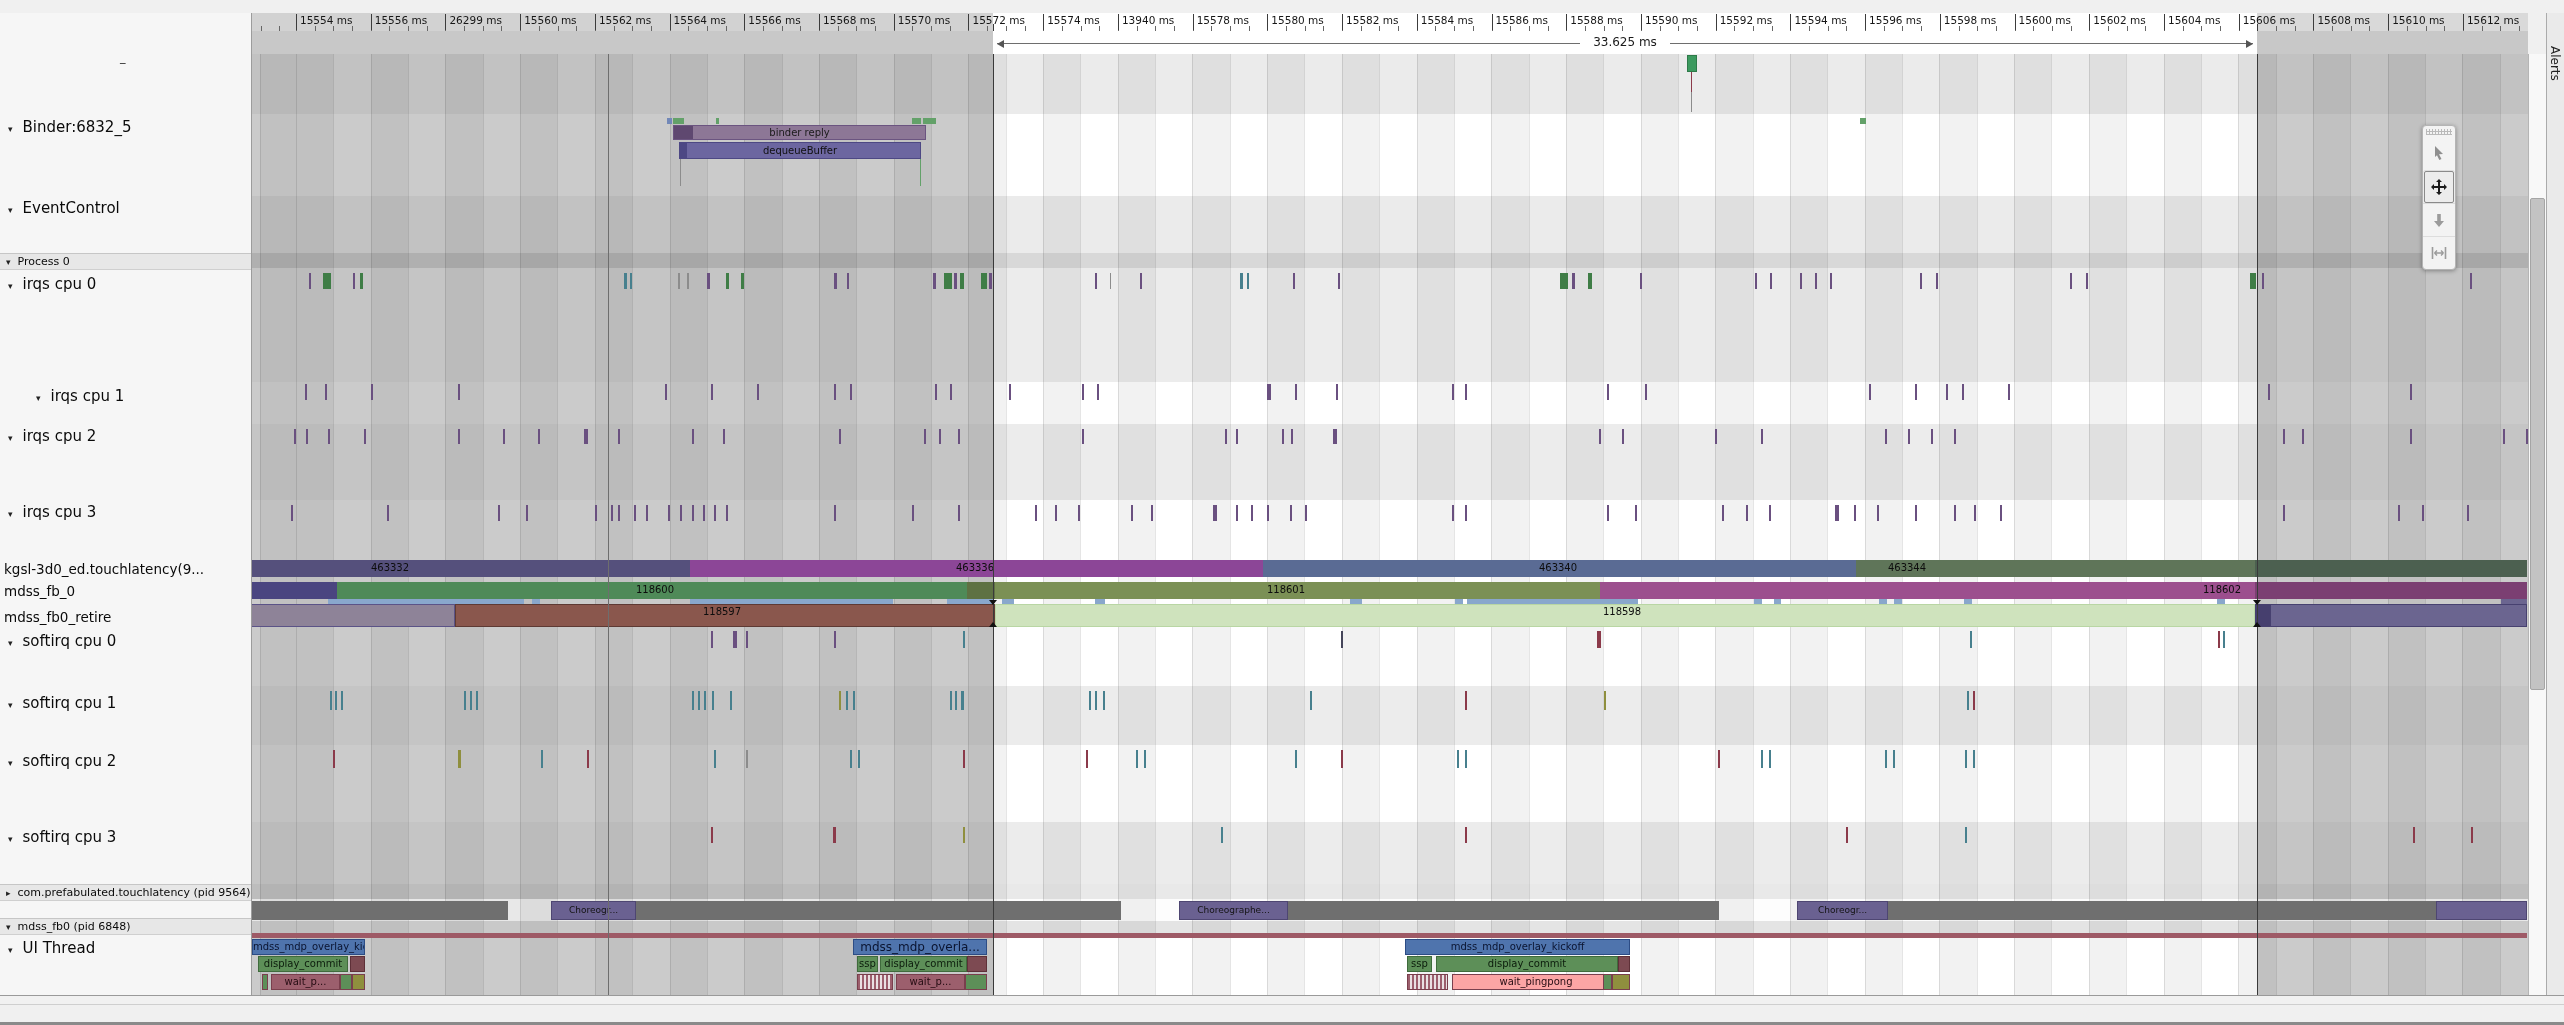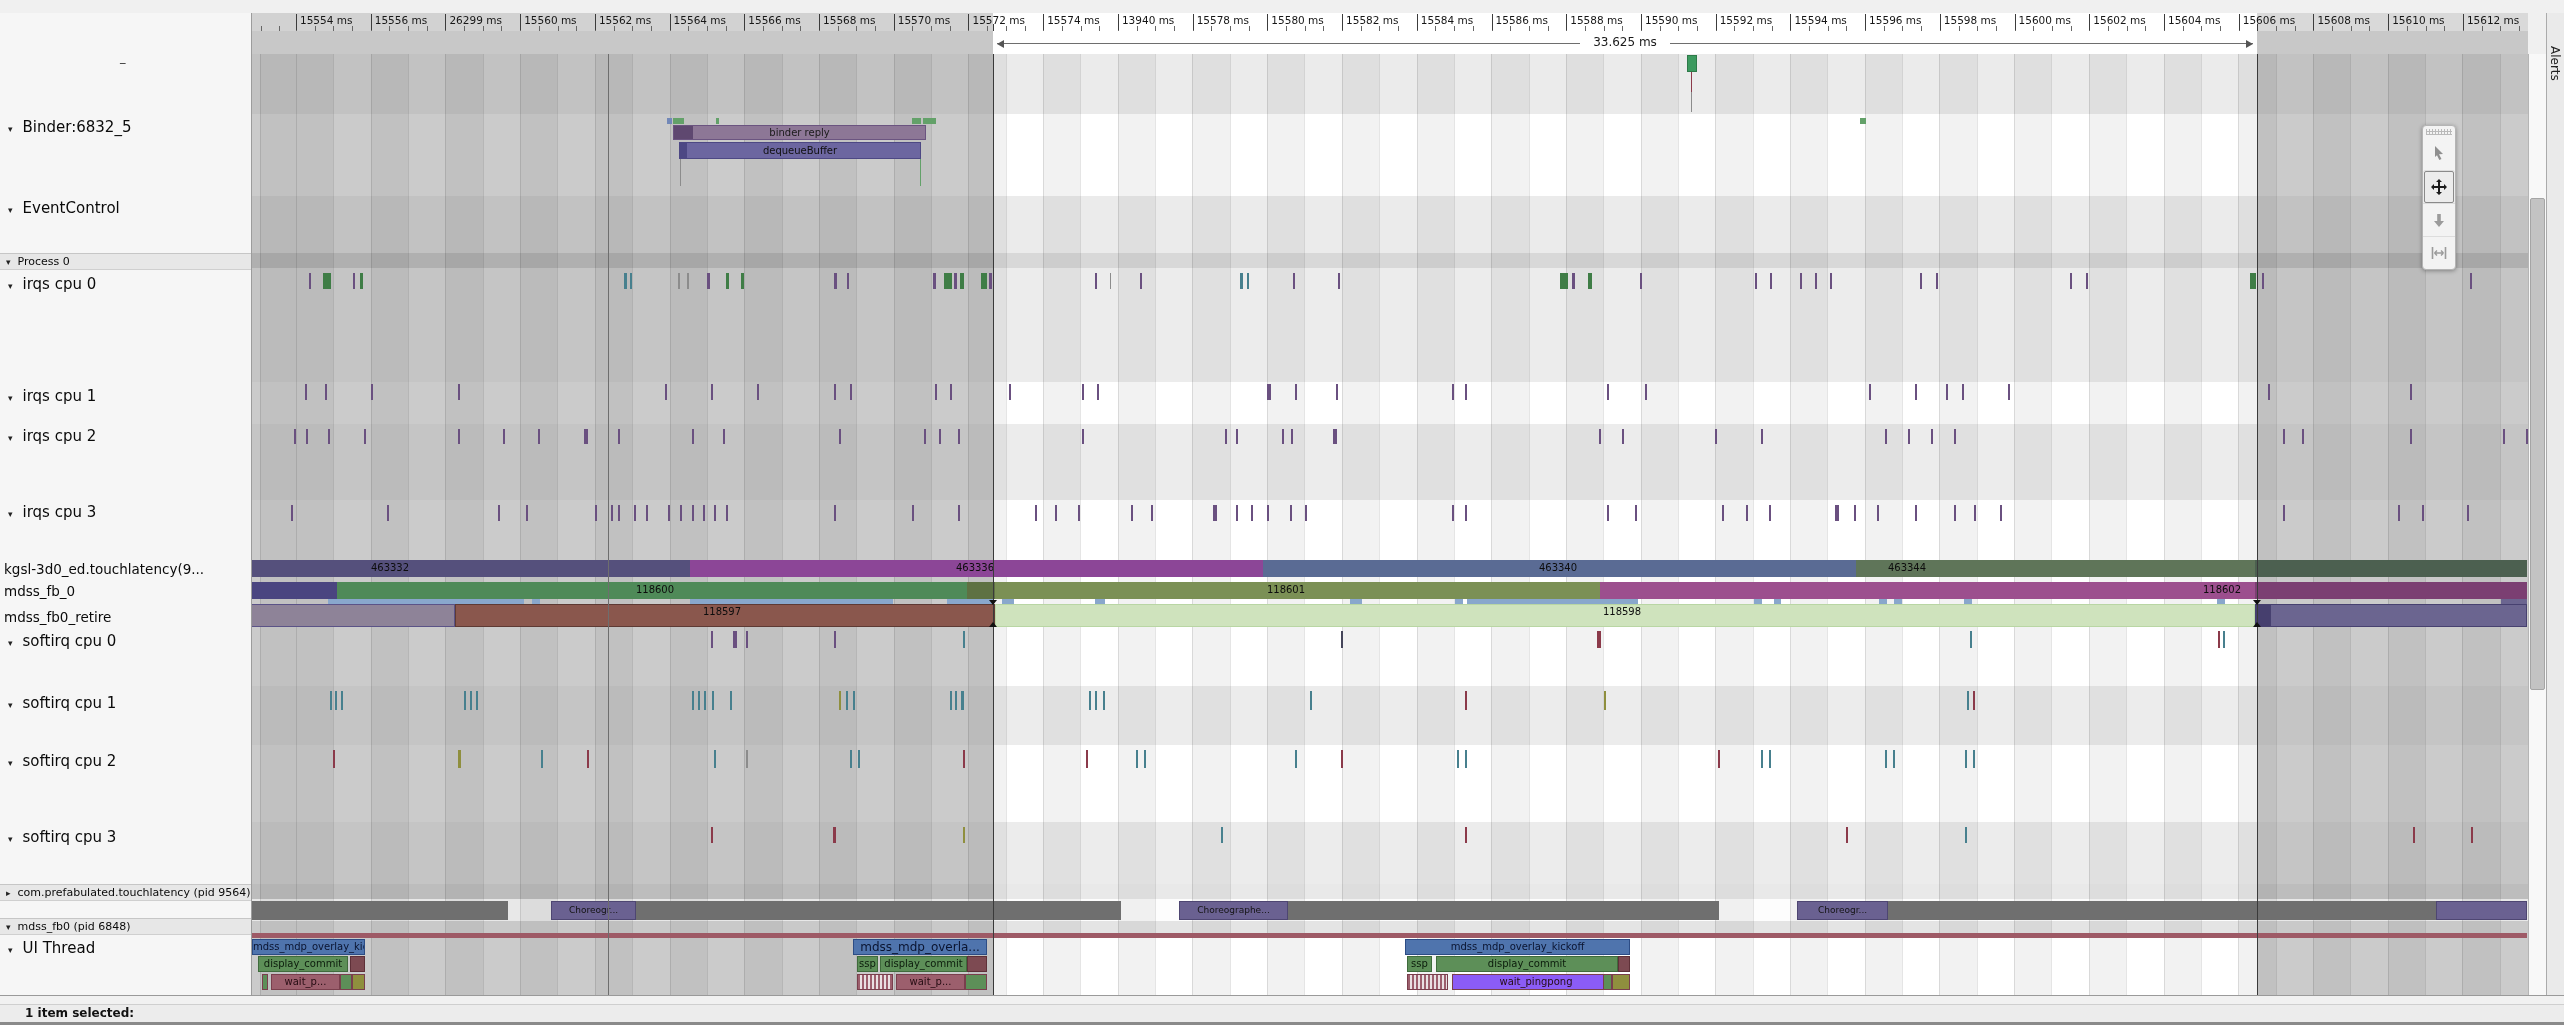--- a/index.html
+++ b/index.html
@@ -502,21 +502,21 @@
         <span class="barlbl" style="font-size: 10px; line-height: 14px; color: rgb(37, 12, 18);">wait_p...</span>
       </div>
       <div class="abs bar" style="left: 340px; top: 974px; width: 12px; height: 16px; background: rgb(93, 143, 88); border: 1px solid rgb(122, 63, 77);"></div>
       <div class="abs bar" style="left: 352px; top: 974px; width: 13px; height: 16px; background: rgb(143, 143, 62); border: 1px solid rgb(122, 63, 77);"></div>
       <div class="abs bar striped" style="left: 857px; top: 974px; width: 36px; height: 16px; border: 1px solid rgb(122, 63, 77);"></div>
       <div class="abs bar" style="left: 896px; top: 974px; width: 69px; height: 16px; background: rgb(156, 95, 109); border: 1px solid rgb(122, 63, 77);">
         <span class="barlbl" style="font-size: 10px; line-height: 14px; color: rgb(37, 12, 18);">wait_p...</span>
       </div>
       <div class="abs bar" style="left: 965px; top: 974px; width: 22px; height: 16px; background: rgb(93, 143, 88); border: 1px solid rgb(122, 63, 77);"></div>
       <div class="abs bar striped" style="left: 1407px; top: 974px; width: 41px; height: 16px; border: 1px solid rgb(122, 63, 77);"></div>
-      <div class="abs bar" style="left: 1452px; top: 974px; width: 168px; height: 16px; background: #8b5cf6; border: 1px solid rgb(122, 63, 77);">
+      <div class="abs bar" style="left: 1452px; top: 974px; width: 168px; height: 16px; background: #fca5a5; border: 1px solid rgb(122, 63, 77);">
         <span class="barlbl" style="font-size: 10px; line-height: 14px; color: rgb(37, 12, 18);">wait_pingpong</span>
       </div>
       <div class="abs bar" style="left: 1603px; top: 974px; width: 9px; height: 16px; background: rgb(93, 143, 88); border: 1px solid rgb(122, 63, 77);"></div>
       <div class="abs bar" style="left: 1612px; top: 974px; width: 18px; height: 16px; background: rgb(143, 143, 62); border: 1px solid rgb(122, 63, 77);"></div>
       <div class="abs selline" style="left: 993px; top: 24px; height: 971px;"></div>
       <div class="abs selline" style="left: 2257px; top: 24px; height: 971px;"></div>
       <div class="abs" style="left: 608px; top: 31px; width: 1px; height: 964px; background: rgb(110, 110, 110);"></div>
       <div class="abs tri" style="left: 989px; top: 600px; border-left: 4px solid transparent; border-right: 4px solid transparent; border-top: 5px solid rgb(17, 17, 17);"></div>
       <div class="abs tri" style="left: 989px; top: 622px; border-left: 4px solid transparent; border-right: 4px solid transparent; border-bottom: 5px solid rgb(17, 17, 17);"></div>
       <div class="abs tri" style="left: 2253px; top: 600px; border-left: 4px solid transparent; border-right: 4px solid transparent; border-top: 5px solid rgb(17, 17, 17);"></div>
@@ -530,21 +530,21 @@
     </div>
 
   <div class="abs" id="mlabel" style="left:1580px">33.625 ms</div>
 
   <div class="abs" id="sidebar">
       <div class="abs sitem" style="top: 35px; height: 20px; font-size: 11px; line-height: 20px;"><span style="padding-left: 120px;">_</span></div>
       <div class="abs sitem" style="top: 104px; height: 20px; font-size: 15px; line-height: 20px;"><span class="sarrow" style="padding-left: 8px;">▾</span><span style="padding-left: 10px;">Binder:6832_5</span></div>
       <div class="abs sitem" style="top: 185px; height: 20px; font-size: 15px; line-height: 20px;"><span class="sarrow" style="padding-left: 8px;">▾</span><span style="padding-left: 10px;">EventControl</span></div>
       <div class="abs sitem shdr" style="top: 240px; height: 15px; font-size: 11px; line-height: 15px;"><span class="sarrow" style="padding-left: 6px;">▾</span><span style="padding-left: 7px;">Process 0</span></div>
       <div class="abs sitem" style="top: 261px; height: 20px; font-size: 15px; line-height: 20px;"><span class="sarrow" style="padding-left: 8px;">▾</span><span style="padding-left: 10px;">irqs cpu 0</span></div>
-      <div class="abs sitem" style="top: 373px; height: 20px; font-size: 15px; line-height: 20px;"><span class="sarrow" style="padding-left: 8px;">▾</span><span style="padding-left: 10px;">irqs cpu 1</span></div>
+      <div class="abs sitem" style="top: 373px; height: 20px; font-size: 15px; line-height: 20px; padding-left: 28px;"><span class="sarrow" style="padding-left: 8px;">▾</span><span style="padding-left: 10px;">irqs cpu 1</span></div>
       <div class="abs sitem" style="top: 413px; height: 20px; font-size: 15px; line-height: 20px;"><span class="sarrow" style="padding-left: 8px;">▾</span><span style="padding-left: 10px;">irqs cpu 2</span></div>
       <div class="abs sitem" style="top: 489px; height: 20px; font-size: 15px; line-height: 20px;"><span class="sarrow" style="padding-left: 8px;">▾</span><span style="padding-left: 10px;">irqs cpu 3</span></div>
       <div class="abs sitem" style="top: 547px; height: 18px; font-size: 13.5px; line-height: 18px;"><span style="padding-left: 4px;">kgsl-3d0_ed.touchlatency(9...</span></div>
       <div class="abs sitem" style="top: 569px; height: 18px; font-size: 13.5px; line-height: 18px;"><span style="padding-left: 4px;">mdss_fb_0</span></div>
       <div class="abs sitem" style="top: 595px; height: 18px; font-size: 13.5px; line-height: 18px;"><span style="padding-left: 4px;">mdss_fb0_retire</span></div>
       <div class="abs sitem" style="top: 618px; height: 20px; font-size: 15px; line-height: 20px;"><span class="sarrow" style="padding-left: 8px;">▾</span><span style="padding-left: 10px;">softirq cpu 0</span></div>
       <div class="abs sitem" style="top: 680px; height: 20px; font-size: 15px; line-height: 20px;"><span class="sarrow" style="padding-left: 8px;">▾</span><span style="padding-left: 10px;">softirq cpu 1</span></div>
       <div class="abs sitem" style="top: 738px; height: 20px; font-size: 15px; line-height: 20px;"><span class="sarrow" style="padding-left: 8px;">▾</span><span style="padding-left: 10px;">softirq cpu 2</span></div>
       <div class="abs sitem" style="top: 814px; height: 20px; font-size: 15px; line-height: 20px;"><span class="sarrow" style="padding-left: 8px;">▾</span><span style="padding-left: 10px;">softirq cpu 3</span></div>
       <div class="abs sitem shdr" style="top: 871px; height: 15px; font-size: 11px; line-height: 15px;"><span class="sarrow" style="padding-left: 6px;">▸</span><span style="padding-left: 7px;">com.prefabulated.touchlatency (pid 9564)</span></div>
@@ -579,17 +579,14 @@
     </div>
     <div class="abs pcell" style="top:110px">
       <svg width="16" height="16" viewBox="0 0 16 16">
         <path d="M1.5 2 V14 M14.5 2 V14" stroke="#9b9b9b" stroke-width="1.6" fill="none"></path>
         <path d="M3.5 8 H12.5 M3.5 8 L6 5.5 M3.5 8 L6 10.5 M12.5 8 L10 5.5 M12.5 8 L10 10.5" stroke="#9b9b9b" stroke-width="1.4" fill="none"></path>
         </svg>
     </div>
   </div>
 
   <div class="abs" id="hdivider"></div>
-  <div class="abs" id="statusbar">
-    <span class="abs" id="status-text">1 item selected:</span>
-  </div>
   <div class="abs" id="bottomedge"></div>
 </div>
 
 </body></html>

